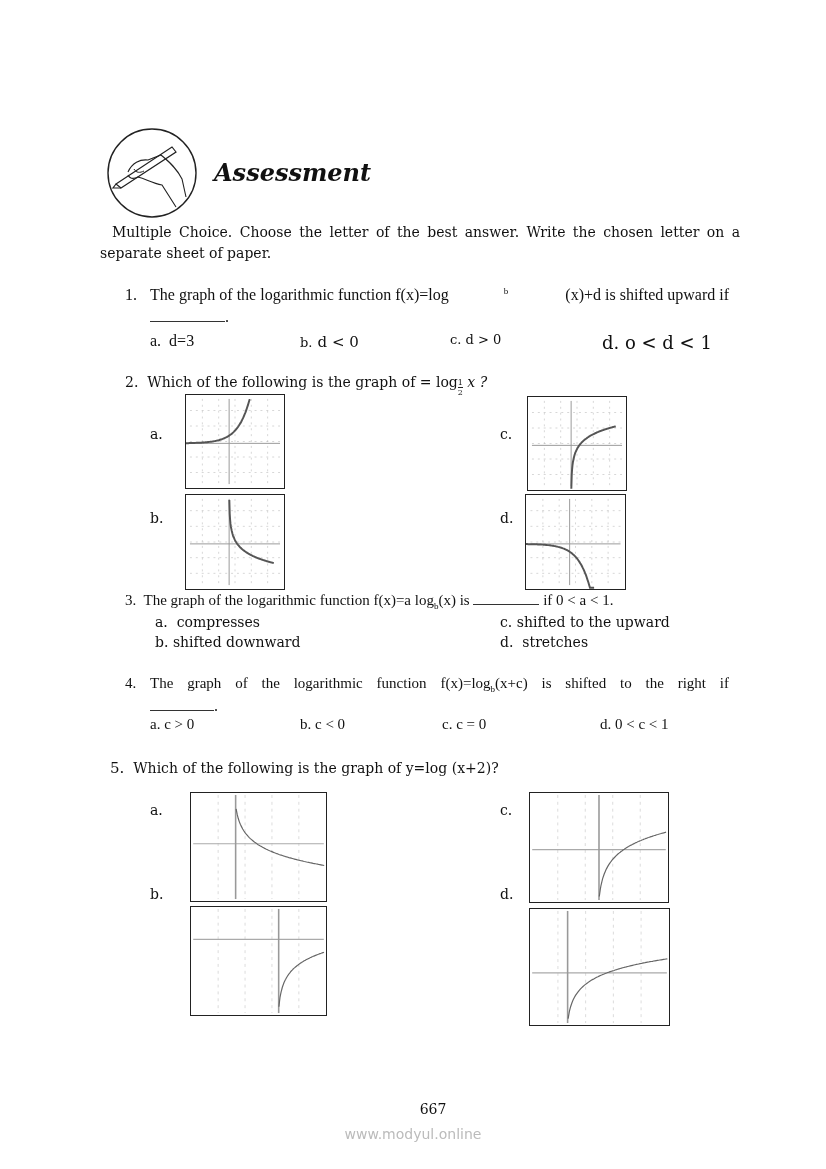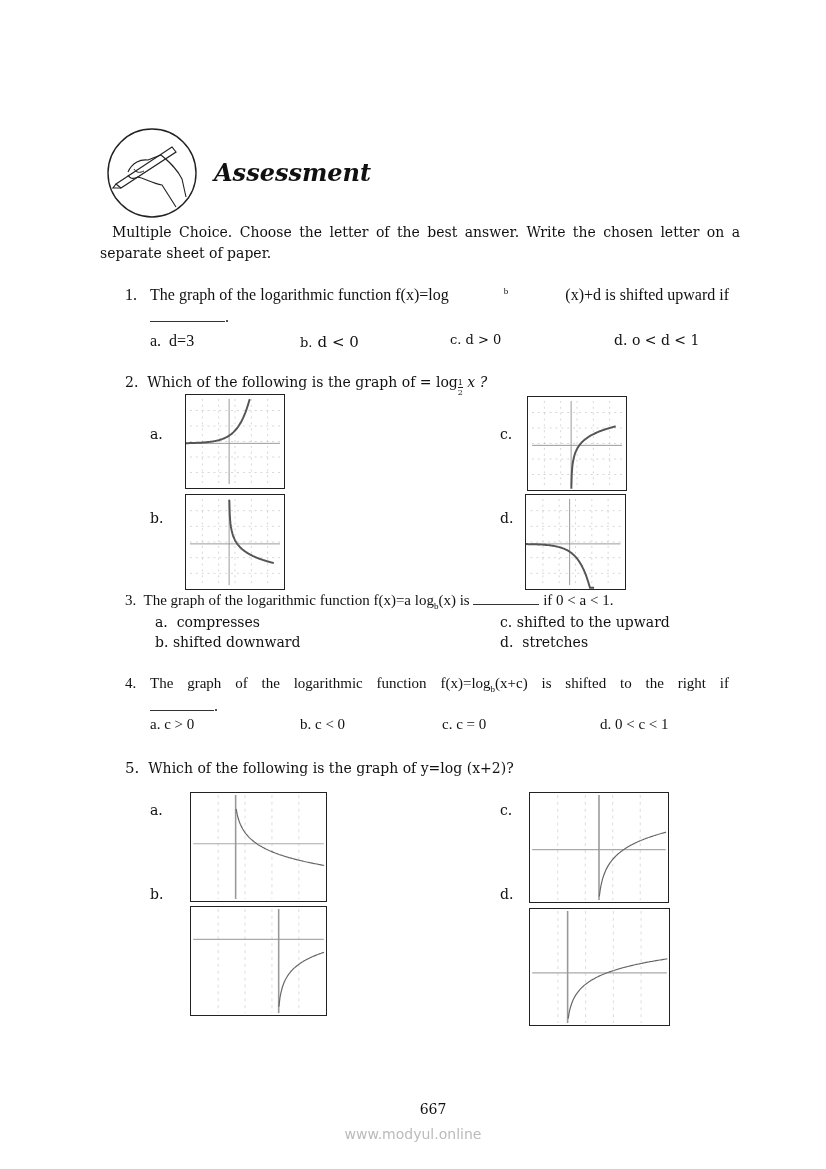--- a/index.html
+++ b/index.html
@@ -41,21 +41,21 @@
         <sub style="margin-left:-2px">b</sub>
         <span style="margin-left:0;">(x)+d is shifted upward if</span>
     </span>
   </div>
 </div>
 <div class="abs lib" style="left:150px;top:308px;"><span class="blank" style="width:75px;"></span><span>.</span></div>
 <div class="abs" style="left:150px;top:332px;width:590px;height:20px;">
   <span class="abs lib" style="left:0;"><span>a.</span>&nbsp;&nbsp;<span>d=3</span></span>
   <span class="abs" style="left:150px;"><span class="serif" style="font-size:13px;">b.</span> <span class="serif" style="font-size:15px;">d &lt; 0</span></span>
   <span class="abs serif" style="left:300px;font-size:13px;"><span>c.</span> <span>d &gt; 0</span></span>
-  <span class="abs serif" style="left:464px;font-size:14px;"><span>d.</span> <span>o &lt; d &lt; 1</span></span>
+  <span class="abs serif" style="left:452px;font-size:18px;"><span>d.</span> <span>o &lt; d &lt; 1</span></span>
 </div>
 
 <div class="abs serif" style="left:125px;top:374px;font-size:14px;">
   <span>2.</span>&nbsp;
   <span>Which of the following is the graph of = log</span><span style="display:inline-block;vertical-align:-8px;font-size:8px;line-height:9px;text-align:center;"><span style="display:block;border-bottom:1px solid #222;">1</span><span style="display:block;">2</span></span>
   <i>x ?</i>
 </div>
 
 <div class="abs serif" style="left:150px;top:426px;">a.</div>
 <div class="abs serif" style="left:150px;top:510px;">b.</div>
@@ -149,21 +149,21 @@
   </div>
 </div>
 <div class="abs lib" style="left:150px;top:697px;"><span class="blank" style="width:64px;"></span><span>.</span></div>
 <div class="abs lib" style="left:150px;top:716px;width:590px;height:20px;font-size:15px;">
   <span class="abs" style="left:0;"><span>a.</span> <span>c &gt; 0</span></span>
   <span class="abs" style="left:150px;"><span>b.</span> <span>c &lt; 0</span></span>
   <span class="abs" style="left:292px;"><span>c.</span> <span>c = 0</span></span>
   <span class="abs" style="left:450px;"><span>d.</span> <span>0 &lt; c &lt; 1</span></span>
 </div>
 
-<div class="abs serif" style="left:125px;top:759px;font-size:14px;">
+<div class="abs serif" style="left:110px;top:759px;font-size:14px;">
   <span style="font-size:15px;">5.</span>&nbsp;
   <span>Which of the following is the graph of y=log (x+2)?</span>
 </div>
 
 <div class="abs serif" style="left:150px;top:802px;">a.</div>
 <div class="abs serif" style="left:150px;top:886px;">b.</div>
 <div class="abs serif" style="left:500px;top:802px;">c.</div>
 <div class="abs serif" style="left:500px;top:886px;">d.</div>
 
 <div class="graph" style="left:190px;top:792px;width:137px;height:110px;">

